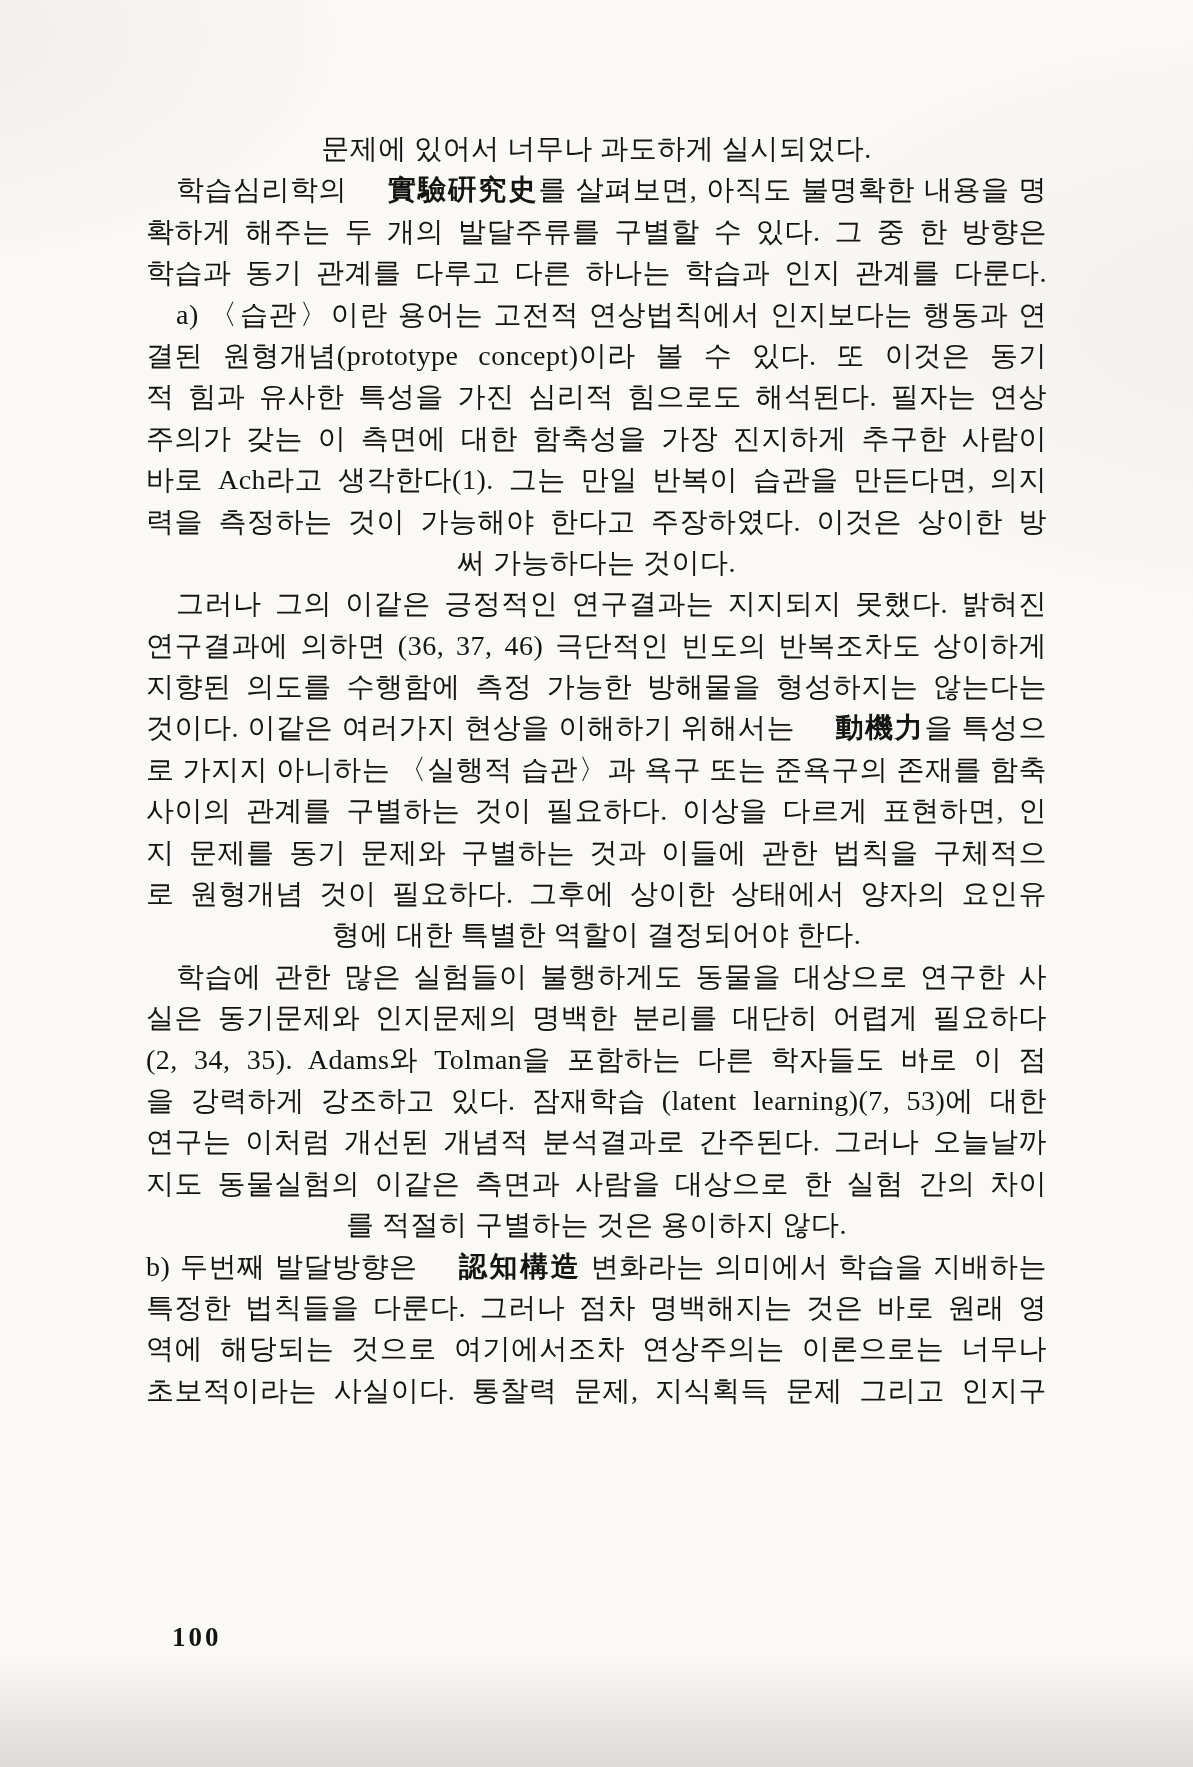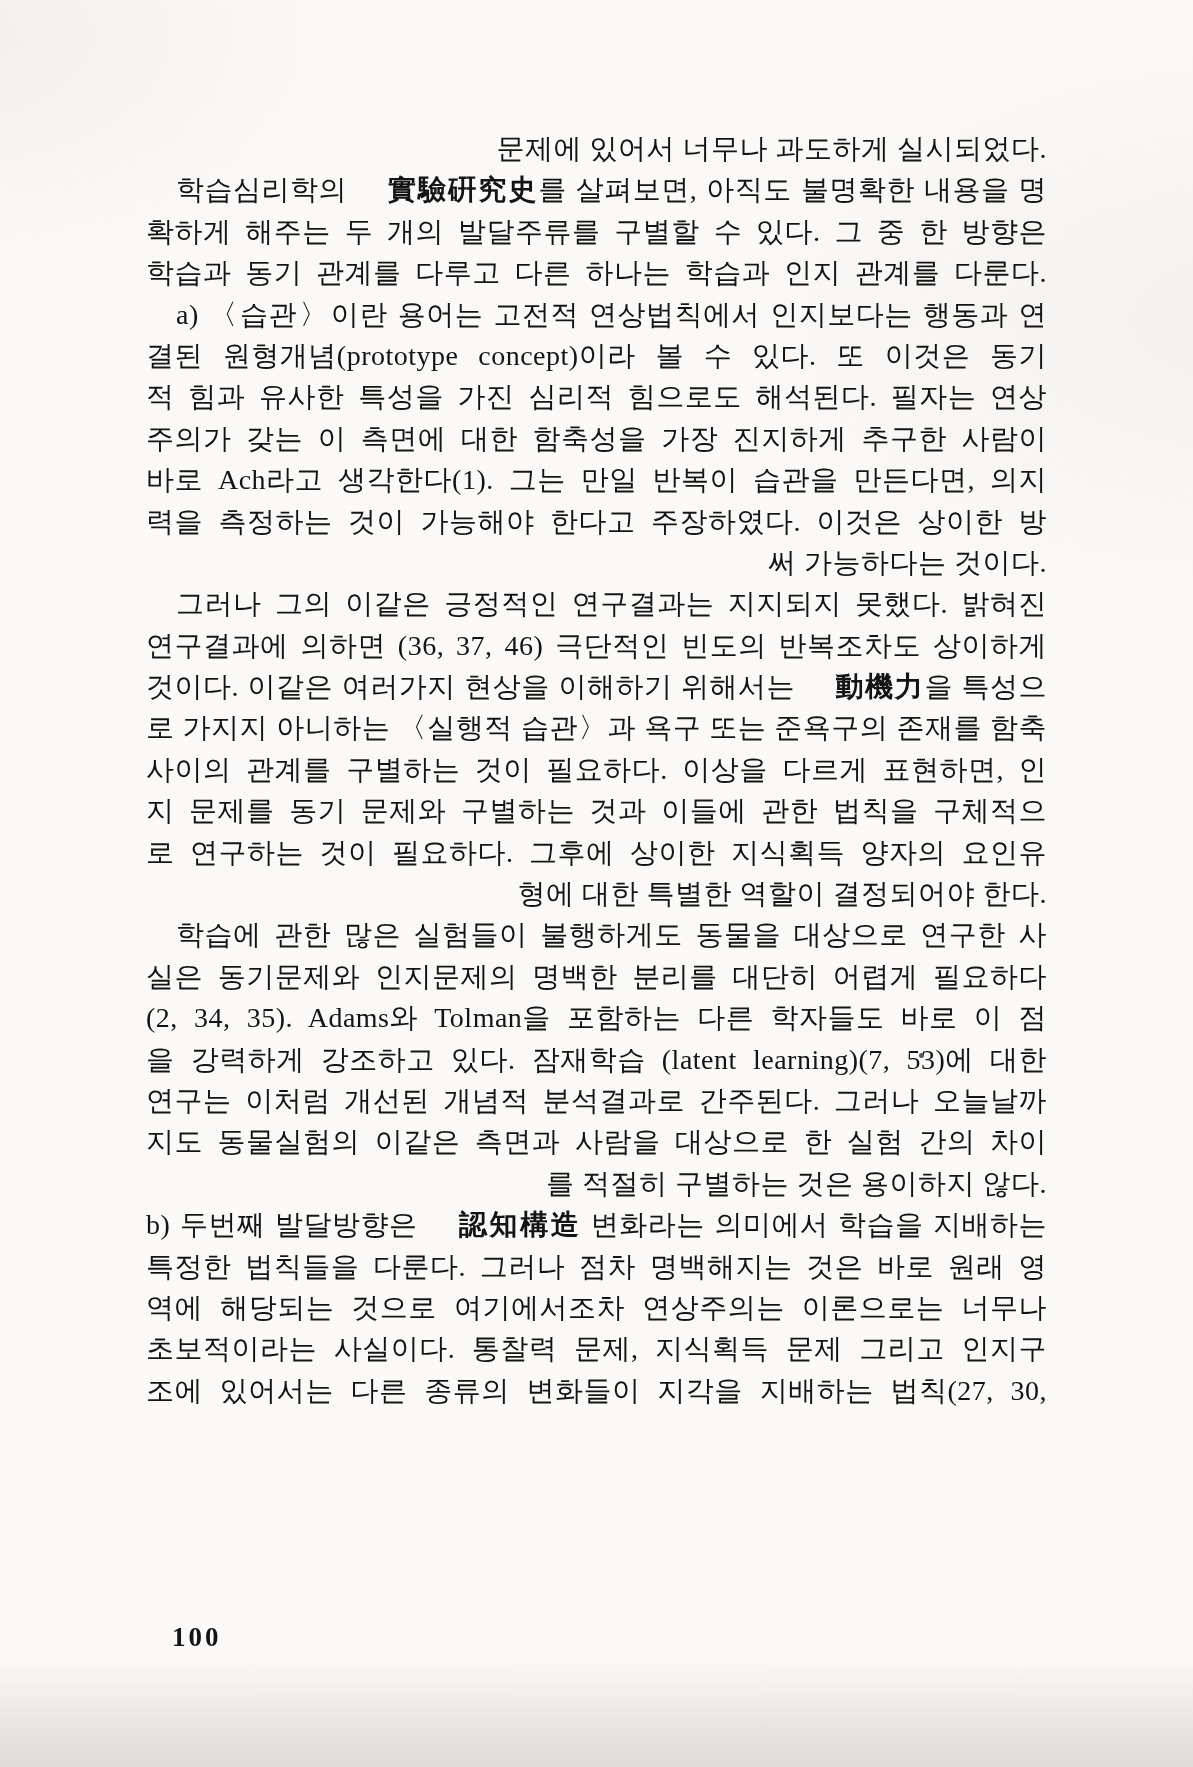--- a/index.html
+++ b/index.html
@@ -27,21 +27,21 @@
     position: absolute;
     left: 146px; top: 128px;
     width: 901px;
   }
   .line {
     height: 41.4px;
     line-height: 41.4px;
     font-size: 28px;
     letter-spacing: 0.5px;
     white-space: nowrap;
-    text-align: right;
+    text-align: center;
     color: #141414;
   }
   .line.fill {
     white-space: normal;
     text-align: justify;
     text-align-last: justify;
     -moz-text-align-last: justify;
   }
   .line.indent { text-indent: 30px; }
   .hanja { font-weight: bold; margin-left: 32px; }
@@ -75,35 +75,35 @@
       <div class="line fill">학습과 동기 관계를 다루고 다른 하나는 학습과 인지 관계를 다룬다.</div>
       <div class="line indent fill">a) 〈습관〉이란 용어는 고전적 연상법칙에서 인지보다는 행동과 연</div>
       <div class="line fill">결된 원형개념(prototype concept)이라 볼 수 있다. 또 이것은 동기</div>
       <div class="line fill">적 힘과 유사한 특성을 가진 심리적 힘으로도 해석된다. 필자는 연상</div>
       <div class="line fill">주의가 갖는 이 측면에 대한 함축성을 가장 진지하게 추구한 사람이</div>
       <div class="line fill">바로 Ach라고 생각한다(1). 그는 만일 반복이 습관을 만든다면, 의지</div>
       <div class="line fill">력을 측정하는 것이 가능해야 한다고 주장하였다. 이것은 상이한 방</div>
       <div class="line">써 가능하다는 것이다.</div>
       <div class="line indent fill">그러나 그의 이같은 긍정적인 연구결과는 지지되지 못했다. 밝혀진</div>
       <div class="line fill">연구결과에 의하면 (36, 37, 46) 극단적인 빈도의 반복조차도 상이하게</div>
+      <div class="line fill">지향된 의도를 수행함에 측정 가능한 방해물을 형성하지는 않는다는</div>
       <div class="line fill">것이다. 이같은 여러가지 현상을 이해하기 위해서는 <span class="hanja">動機力</span>을 특성으</div>
       <div class="line fill">로 가지지 아니하는 〈실행적 습관〉과 욕구 또는 준욕구의 존재를 함축</div>
       <div class="line fill">사이의 관계를 구별하는 것이 필요하다. 이상을 다르게 표현하면, 인</div>
       <div class="line fill">지 문제를 동기 문제와 구별하는 것과 이들에 관한 법칙을 구체적으</div>
-      <div class="line fill">로 연구하는 것이 필요하다. 그후에 상이한 지식획득 양자의 요인유</div>
+      <div class="line fill">로 원형개념 것이 필요하다. 그후에 상이한 상태에서 양자의 요인유</div>
       <div class="line">형에 대한 특별한 역할이 결정되어야 한다.</div>
       <div class="line indent fill">학습에 관한 많은 실험들이 불행하게도 동물을 대상으로 연구한 사</div>
       <div class="line fill">실은 동기문제와 인지문제의 명백한 분리를 대단히 어렵게 필요하다</div>
       <div class="line fill">(2, 34, 35). Adams와 Tolman을 포함하는 다른 학자들도 바로 이 점</div>
       <div class="line fill">을 강력하게 강조하고 있다. 잠재학습 (latent learning)(7, 53)에 대한</div>
       <div class="line fill">연구는 이처럼 개선된 개념적 분석결과로 간주된다. 그러나 오늘날까</div>
       <div class="line fill">지도 동물실험의 이같은 측면과 사람을 대상으로 한 실험 간의 차이</div>
       <div class="line">를 적절히 구별하는 것은 용이하지 않다.</div>
       <div class="line fill">b) 두번째 발달방향은 <span class="hanja">認知構造</span> 변화라는 의미에서 학습을 지배하는</div>
       <div class="line fill">특정한 법칙들을 다룬다. 그러나 점차 명백해지는 것은 바로 원래 영</div>
       <div class="line fill">역에 해당되는 것으로 여기에서조차 연상주의는 이론으로는 너무나</div>
       <div class="line fill">초보적이라는 사실이다. 통찰력 문제, 지식획득 문제 그리고 인지구</div>
-      <div class="line fill">조에 있어서는 다른 종류의 변화들이 지각을 지배하는 법칙(27, 30,</div>
     </div>
   <div class="artifact-dot"></div>
   <div class="page-number">100</div>
   <div class="bottom-shade"></div>
 </div>
 
 </body></html>

